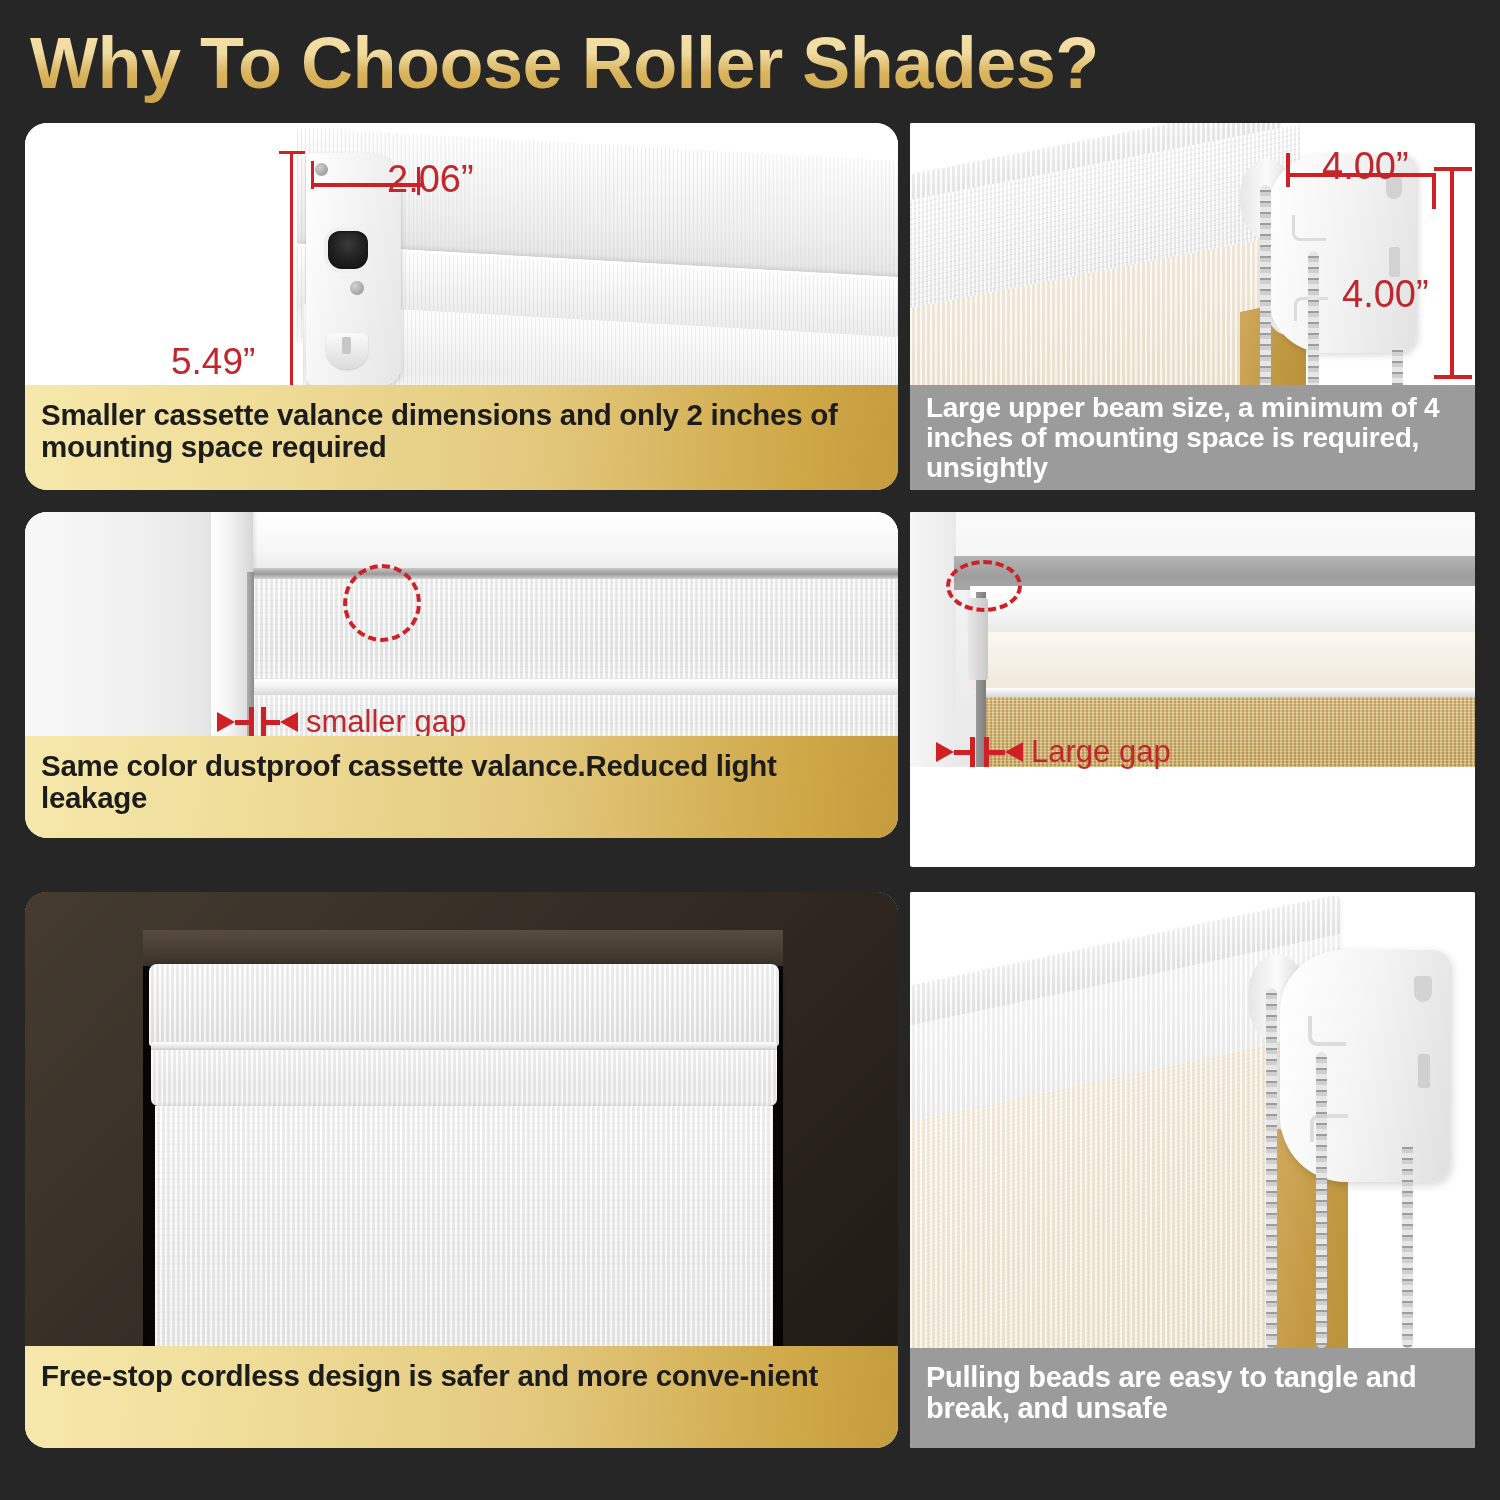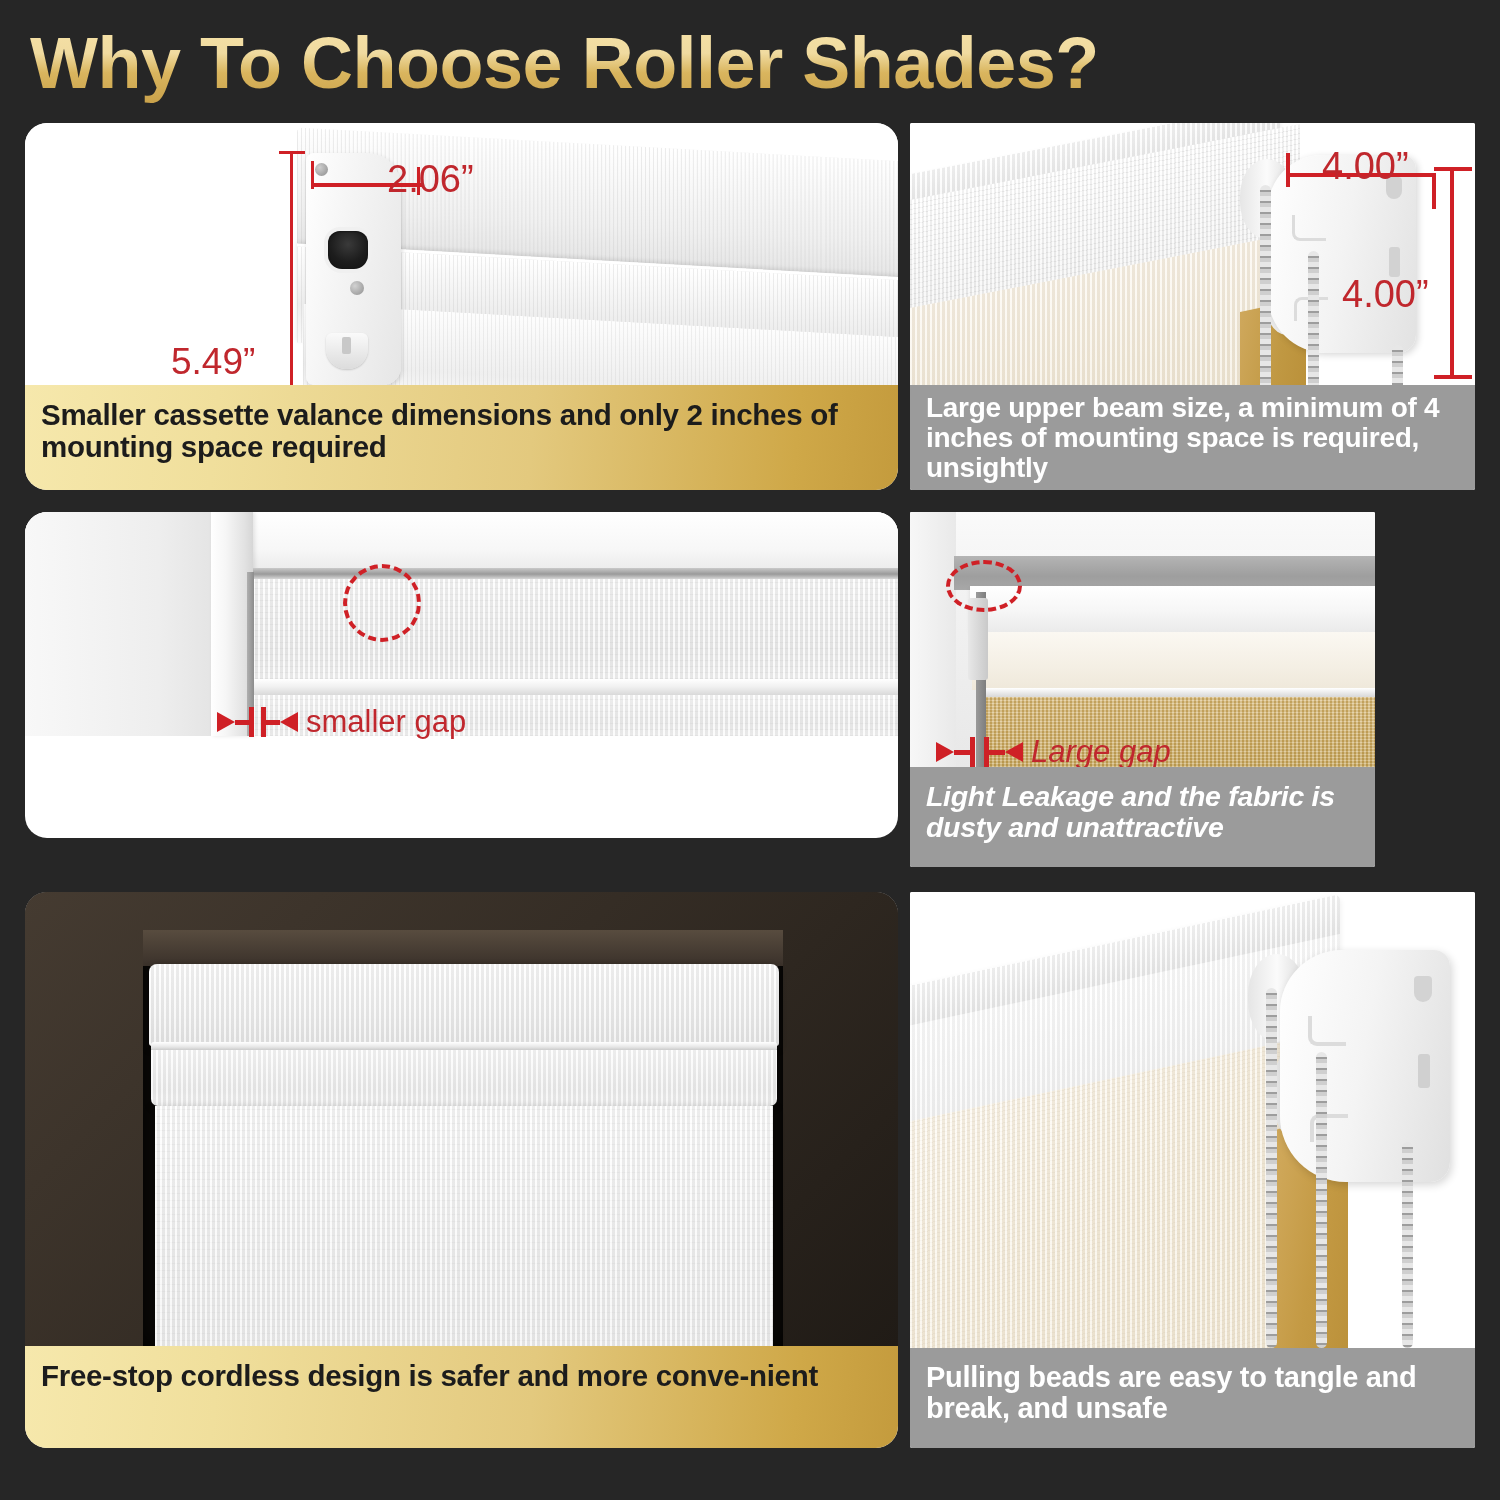--- a/index.html
+++ b/index.html
@@ -28,21 +28,21 @@
   }
 
   
   .panel{ position:absolute; overflow:hidden; background:#fff; }
   .panel.left{ border-radius:22px; }
   .panel.right{ border-radius:2px; }
 
   .p1{ left:25px;  top:123px; width:873px;  height:367px; }
   .p2{ left:910px; top:123px; width:565px;  height:367px; }
   .p3{ left:25px;  top:512px; width:873px;  height:326px; }
-  .p4{ left:910px; top:512px; width:465px;  height:355px;font-style:italic; }
+  .p4{ left:910px; top:512px; width:565px;  height:355px; }
   .p5{ left:25px;  top:892px; width:873px;  height:556px; }
   .p6{ left:910px; top:892px; width:565px;  height:556px; }
 
   
   .cap{
     position:absolute; left:0; right:0; bottom:0;
     padding:14px 16px 10px 16px;
     font-weight:bold;
     line-height:1.08;
     letter-spacing:-0.3px;
@@ -452,20 +452,21 @@
       <div class="gap-arrow-r"></div>
       <div class="gap-stem" style="width:14px"></div>
       <div class="gap-tick"></div>
       <div style="width:7px"></div>
       <div class="gap-tick"></div>
       <div class="gap-stem" style="width:14px"></div>
       <div class="gap-arrow-l"></div>
       <div class="gap-label">smaller gap</div>
     </div>
   </div>
+  <div class="cap good">Same color dustproof cassette valance.Reduced light leakage</div>
 </div>
 
 <div class="panel right p4">
   <div class="stage">
     <div class="w4-bg"></div>
     <div class="w4-wall"></div>
     <div class="w4-top"></div>
     <div class="w4-valance"></div>
     <div class="w4-valance2"></div>
     <div class="w4-rail"></div>
@@ -478,21 +479,20 @@
       <div class="gap-arrow-r"></div>
       <div class="gap-stem" style="width:16px"></div>
       <div class="gap-tick"></div>
       <div style="width:9px"></div>
       <div class="gap-tick"></div>
       <div class="gap-stem" style="width:16px"></div>
       <div class="gap-arrow-l"></div>
       <div class="gap-label">Large gap</div>
     </div>
   </div>
-  <div class="cap bad">Light Leakage and the fabric is dusty and unattractive</div>
 </div>
 
 <div class="panel left p5">
   <div class="stage">
     <div class="room-wall"></div>
     <div class="win-opening"></div>
     <div class="win-header"></div>
 
     <div class="win-view">
       <div class="tree t1"></div>

